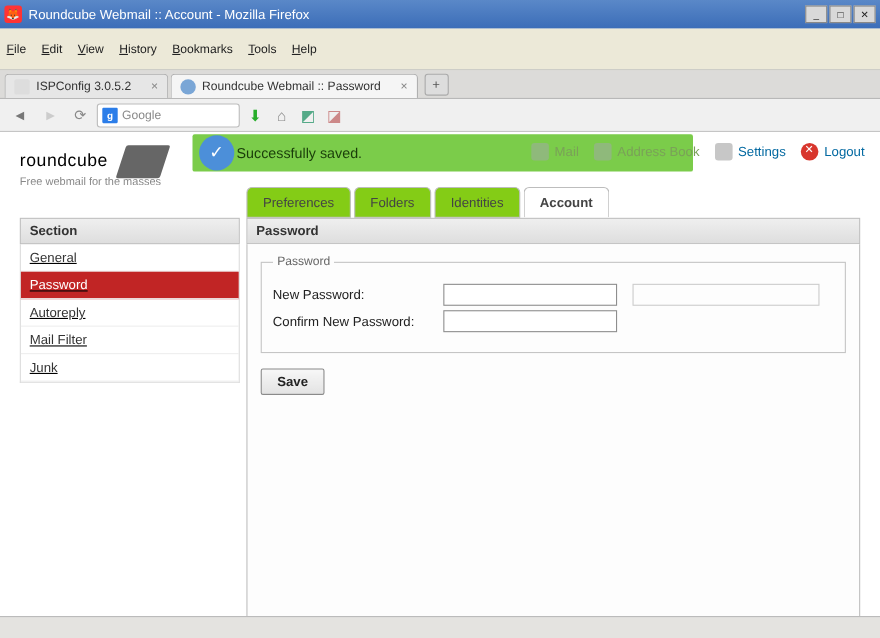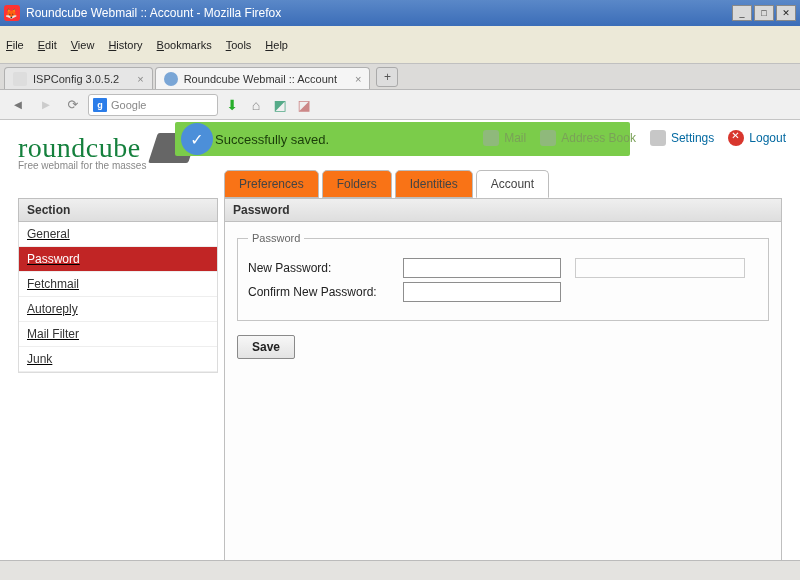--- a/index.html
+++ b/index.html
@@ -37,41 +37,41 @@
 .searchbar { width:130px; height:22px; background:#fff; border:1px solid #bcbcbc; border-radius:3px; display:flex; align-items:center; padding:0 4px; font-size:11px; color:#888; }
 .searchbar .g { width:14px; height:14px; background:#2b7de9; color:#fff; display:flex; align-items:center; justify-content:center; font-size:9px; font-weight:bold; border-radius:1px; margin-right:4px; }
 .toolicon { width:20px; height:20px; display:flex; align-items:center; justify-content:center; font-size:14px; }
 .dl { color:#27ae2a; }
 .home { color:#888; }
 .app { position:relative; height:calc(580px - 26px - 22px - 26px - 30px - 20px); background:#fff; }
 
 
 .apptop { position:relative; height:50px; border-bottom:0; }
 .logo { position:absolute; left:18px; top:12px; display:flex; align-items:center; gap:6px; }
-.logo .text { font-size:28px; color:#15803d; letter-spacing:0.5px;font-family:Liberation Serif, serif; }
+.logo .text { font-size:16px; color:#000000; letter-spacing:0.5px; }
 .logo .sub { position:absolute; top:28px; left:0; font-size:10px; color:#888; }
 .cube { width:40px; height:30px; background:#666; border-radius:2px; transform:skewX(-18deg); margin-left:6px; }
 
 
 .msg { position:absolute; left:175px; top:2px; width:455px; height:34px; background:#7bcc4a; border-radius:2px; display:flex; align-items:center; padding-left:40px; font-size:13px; color:#1a3d0a; }
 .msg .chk { position:absolute; left:6px; top:1px; width:32px; height:32px; border-radius:50%; background:#4c8fd9; display:flex; align-items:center; justify-content:center; color:#fff; font-size:16px; }
 .toolbar-right { position:absolute; right:14px; top:10px; display:flex; align-items:flex-start; gap:14px; font-size:12px; }
 .toolbar-right .item { display:flex; align-items:center; gap:5px; color:#0369a1; }
 .toolbar-right .faded { color:#7aa158; }
 .ticon { width:16px; height:16px; border-radius:3px; display:inline-block; }
 .ticon.mail { background:#8fb97b; }
 .ticon.addr { background:#8fb97b; }
 .ticon.set { background:#c7c7c7; }
 .ticon.logout { background:#d8362d; border-radius:50%; position:relative; }
 .ticon.logout::after { content:"✕"; position:absolute; left:3px; top:0; color:#fff; font-size:10px; }
 
 
 .subtabs { position:absolute; left:224px; top:50px; display:flex; font-size:12px; }
-.subtab { padding:6px 14px; border:1px solid #bdbdbd; background:#f97316; border-radius:5px 5px 0 0; margin-right:3px; color:#444; }
-.subtab.active { background:#fff; border-bottom:1px solid #fff; font-weight:400; }
+.subtab { padding:6px 14px; border:1px solid #bdbdbd; background:#84cc16; border-radius:5px 5px 0 0; margin-right:3px; color:#444; }
+.subtab.active { background:#fff; border-bottom:1px solid #fff; font-weight:700; }
 
 
 .split { position:absolute; top:78px; left:18px; right:18px; bottom:8px; display:flex; gap:6px; }
 .side { width:200px; }
 .side .head { background:linear-gradient(#efefef,#dedede); border:1px solid #bfbfbf; padding:4px 8px; font-size:12px; font-weight:bold; color:#333; }
 .side ul { list-style:none; border:1px solid #dcdcdc; border-top:none;text-decoration:underline; }
 .side li { padding:5px 8px; font-size:12px; color:#333; border-bottom:1px solid #eee; }
 .side li.sel { background:#c12525; color:#fff; }
 
 .main { flex:1; }
@@ -110,21 +110,21 @@
 </div>
 
 <div class="tabstrip">
   <div class="browsertab">
     <div class="favicon isp"></div>
     <span>ISPConfig 3.0.5.2</span>
     <span class="x">×</span>
   </div>
   <div class="browsertab active">
     <div class="favicon"></div>
-    <span>Roundcube Webmail :: Account</span>
+    <span>Roundcube Webmail :: Password</span>
     <span class="x">×</span>
   </div>
   <div class="newtab">+</div>
 </div>
 
 <div class="navbar">
   <div class="navbtn">◄</div>
   <div class="navbtn" style="color:#ccc">►</div>
   <div class="reload">⟳</div>
   <div class="searchbar">
@@ -178,21 +178,20 @@
     <div class="subtab">Identities</div>
     <div class="subtab active">Account</div>
   </div>
 
   <div class="split">
     <div class="side">
       <div class="head">Section</div>
       <ul>
         <li>General</li>
         <li class="sel">Password</li>
-        <li>Fetchmail</li>
         <li>Autoreply</li>
         <li>Mail Filter</li>
         <li>Junk</li>
       </ul>
     </div>
 
     <div class="main">
       <div class="head">Password</div>
       <div class="panel">
         <fieldset>

